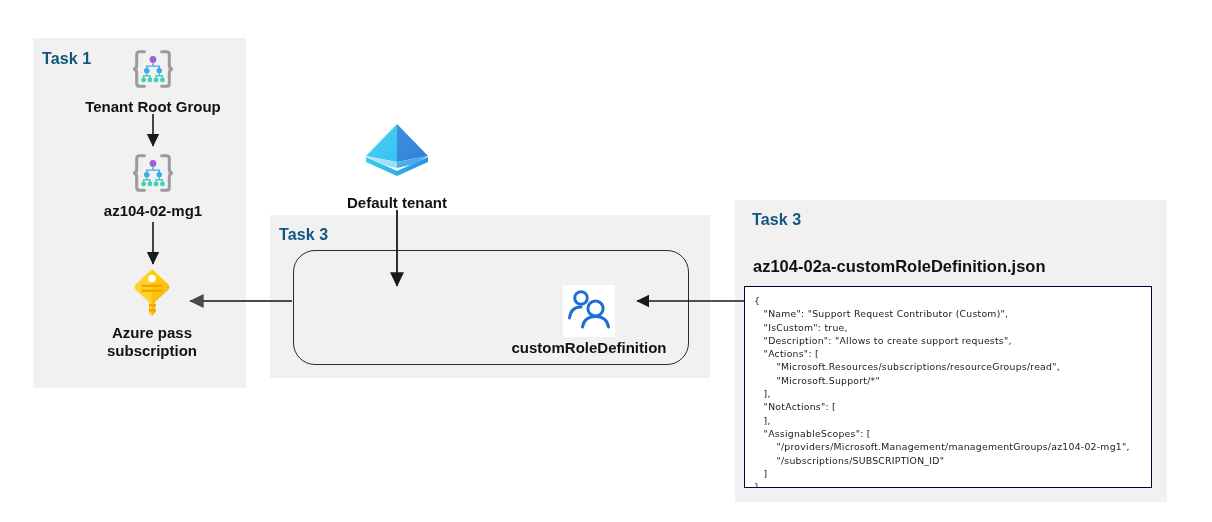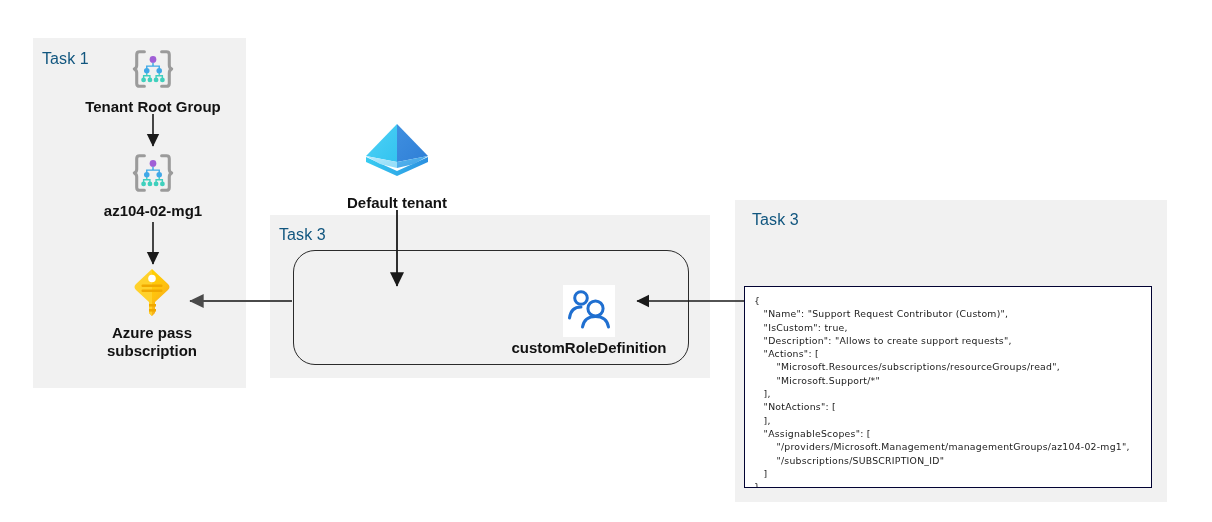--- a/index.html
+++ b/index.html
@@ -15,21 +15,21 @@
   
   .panel{position:absolute;background:#f1f1f1;}
   #panel-task1{left:33px;top:38px;width:213px;height:350px;}
   #panel-task3{left:270px;top:215px;width:440px;height:163px;}
   #panel-task2{left:735px;top:200px;width:432px;height:302px;}
 
   .task-title{
     position:absolute;
     color:#11567f;
     font-size:16px;
-    font-weight:normal;
+    font-weight:bold;
     letter-spacing:0.1px;
     white-space:nowrap;
   }
   #task1-title{left:42px;top:50px;}
   #task3-title{left:279px;top:226px;}
   #task2-title{left:752px;top:211px;}
 
   
   .node{position:absolute;text-align:center;}
   .node .lbl{
@@ -215,20 +215,21 @@
           <circle cx="17" cy="12" r="6.3"></circle>
           <path d="M5.5 32 C6.5 24 11 21 17 21"></path>
           <circle cx="31.5" cy="22.5" r="7.6"></circle>
           <path d="M18.5 41 C19.8 33.5 25 30.5 31.5 30.5 C38 30.5 43.2 33.5 44.5 41"></path>
         </g>
       </svg>
     </span>
     <div class="lbl">customRoleDefinition</div>
   </div>
 
+  <div id="code-filename">az104-02a-customRoleDefinition.json</div>
   <div id="code-box">
     <pre>{
    "Name": "Support Request Contributor (Custom)",
    "IsCustom": true,
    "Description": "Allows to create support requests",
    "Actions": [
        "Microsoft.Resources/subscriptions/resourceGroups/read",
        "Microsoft.Support/*"
    ],
    "NotActions": [

